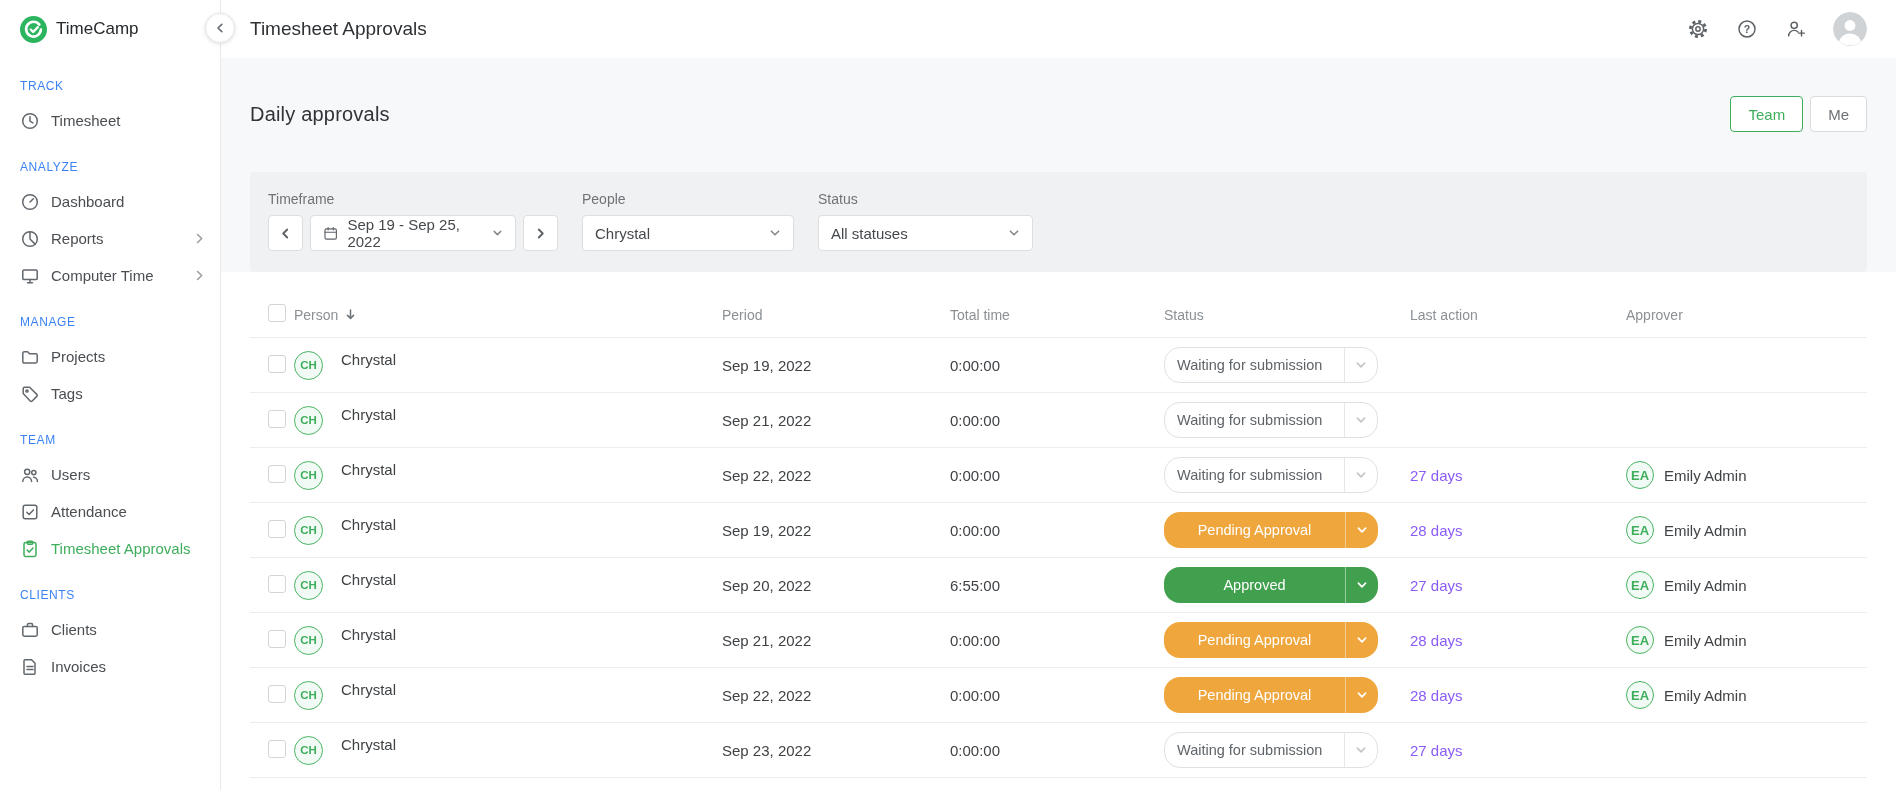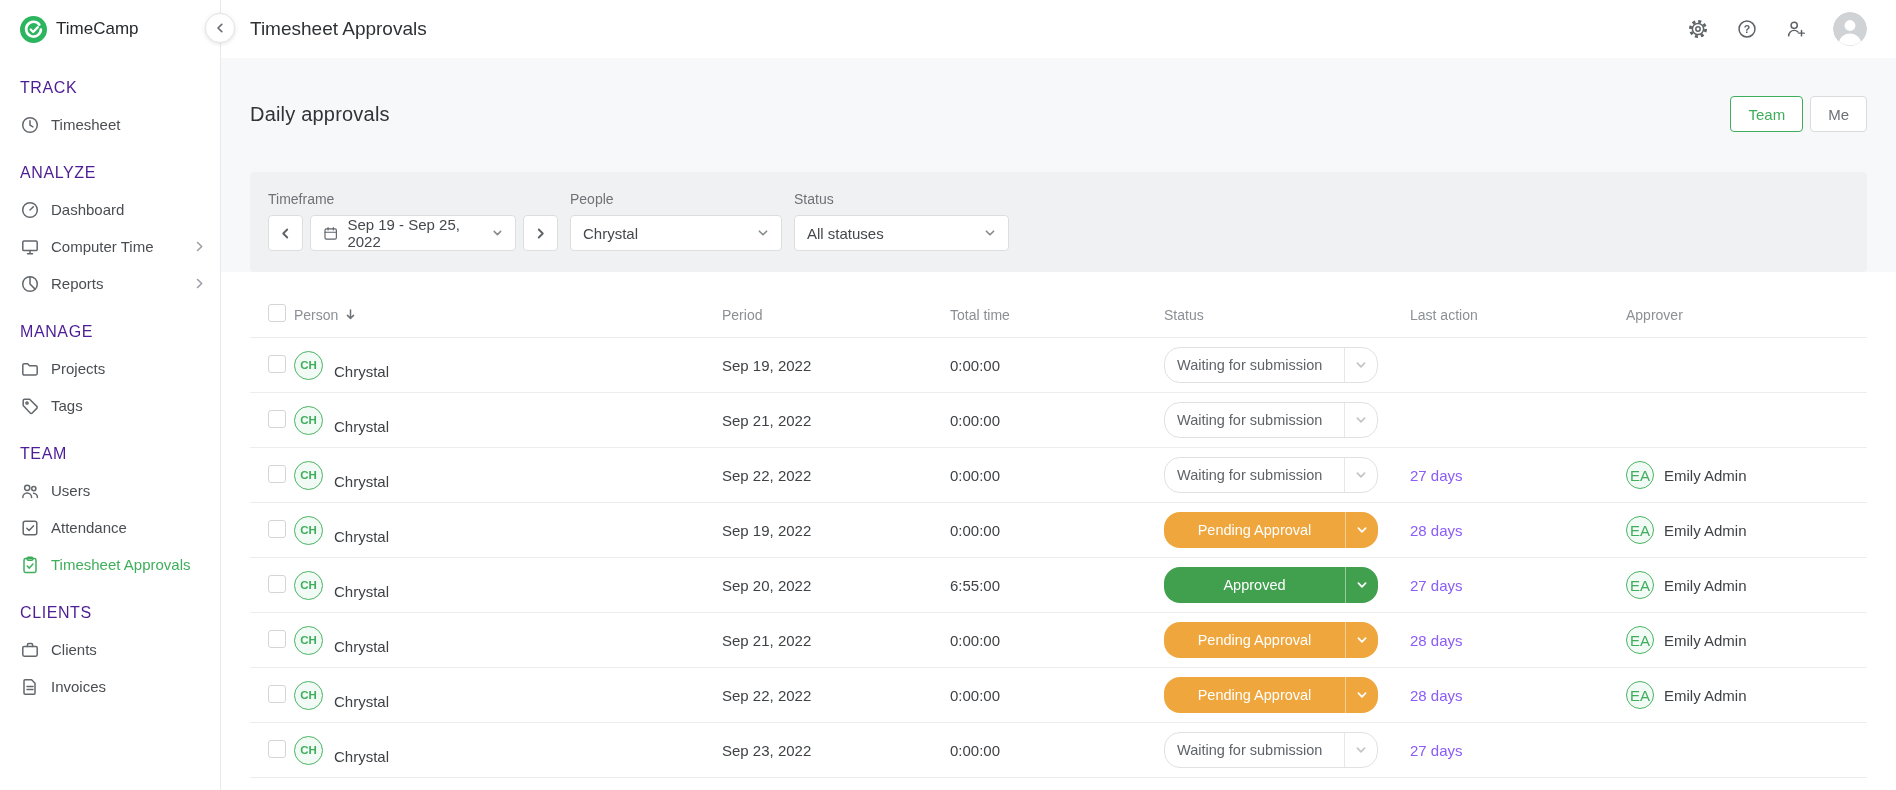--- a/index.html
+++ b/index.html
@@ -10,21 +10,21 @@
   
   .sidebar{width:221px;min-width:221px;background:#fff;border-right:1px solid #e8e9eb;position:relative;z-index:3}
   .logo-row{display:flex;align-items:center;gap:9px;padding:0 20px;height:58px;cursor:pointer}
   .logo-mark{width:27px;height:27px;display:block}
   .logo-mark svg{width:100%;height:100%;display:block}
   .logo-text{font-size:17px;font-weight:400;color:#26292c}
   .collapse-btn{position:absolute;top:13px;right:-15px;width:30px;height:30px;border-radius:50%;background:#fff;
     border:1px solid #e4e5e7;box-shadow:0 1px 4px rgba(0,0,0,.12);display:flex;align-items:center;justify-content:center;
     color:#6c7075;cursor:pointer}
   .collapse-btn svg{width:12px;height:12px}
-  .nav-label{font-size:16px;letter-spacing:.6px;color:#4c1d95;padding:21px 20px 9px}
+  .nav-label{font-size:12px;letter-spacing:.6px;color:#3b82f6;padding:21px 20px 9px}
   .nav-item{display:flex;align-items:center;gap:11px;height:37px;padding:0 14px 0 20px;color:#4a4e52;font-size:15px;cursor:pointer}
   .nav-item.active{color:#3fae5c}
   .nav-icon{width:20px;height:20px;flex:none;color:#63686d;display:flex}
   .nav-item.active .nav-icon{color:#3fae5c}
   .nav-icon svg,.stroke-ic svg{width:100%;height:100%;fill:none;stroke:currentColor;stroke-width:1.5;stroke-linecap:round;stroke-linejoin:round}
   .nav-chevron{margin-left:auto;width:13px;height:13px;color:#9b9fa4;display:flex}
   .nav-chevron svg{width:100%;height:100%;fill:none;stroke:currentColor;stroke-width:1.5;stroke-linecap:round;stroke-linejoin:round}
 
   
   .main{flex:1;display:flex;flex-direction:column;min-width:0}
@@ -37,21 +37,21 @@
   .avatar-btn svg{width:100%;height:100%;display:block}
 
   
   .gray-area{background:#f7f8f9;padding:38px 29px 0;flex:none}
   .page-head{display:flex;align-items:center;justify-content:space-between}
   .page-heading{font-size:20px;font-weight:400;color:#303337;letter-spacing:.2px}
   .seg{display:flex;gap:7px}
   .seg-btn{height:36px;padding:0 17px;border-radius:4px;border:1px solid #d9dbdd;background:#fff;color:#6d7175;
     font-size:15px;font-family:inherit;cursor:pointer}
   .seg-btn.active{border-color:#3fae5c;color:#3fae5c}
-  .filterbar{margin-top:40px;background:#f0f1f2;border-radius:4px;padding:19px 18px 21px;display:flex;gap:12px}
+  .filterbar{margin-top:40px;background:#f0f1f2;border-radius:4px;padding:19px 18px 21px;display:flex;gap:24px}
   .fgroup{display:flex;flex-direction:column;gap:8px}
   .flabel{font-size:14px;color:#6f7378}
   .fcontrols{display:flex;gap:7px}
   .sq-btn{width:35px;height:36px;background:#fff;border:1px solid #dcdee0;border-radius:4px;color:#5e6368;
     display:flex;align-items:center;justify-content:center;cursor:pointer}
   .sq-btn svg{width:13px;height:13px;fill:none;stroke:currentColor;stroke-width:1.7;stroke-linecap:round;stroke-linejoin:round}
   .select{height:36px;background:#fff;border:1px solid #dcdee0;border-radius:4px;display:flex;align-items:center;
     padding:0 12px;font-size:15px;color:#45484c;cursor:pointer;gap:9px}
   .date-select{width:206px}
   .people-select{width:212px;justify-content:space-between}
@@ -63,37 +63,37 @@
 
   
   .table-area{flex:1;background:#fff;padding:20px 29px 0;min-height:0}
   .trow{display:grid;grid-template-columns:26px 428px 228px 214px 246px 216px 1fr;align-items:center;padding:0 18px}
   .thead{height:46px;font-size:14px;color:#8b9095;border-bottom:1px solid #ededef}
   .th{display:flex;align-items:center;gap:6px;cursor:pointer}
   .sorticon{width:13px;height:13px;color:#6f7478;display:flex}
   .sorticon svg{width:100%;height:100%;fill:none;stroke:currentColor;stroke-width:1.4;stroke-linecap:round;stroke-linejoin:round}
   .tbody .trow{height:55px;border-bottom:1px solid #ededef;font-size:15px;color:#3f4245}
   .cb{width:18px;height:18px;border:1.5px solid #d3d5d8;border-radius:3px;background:#fff;cursor:pointer;display:inline-block}
-  .person-cell{display:flex;align-items:flex-end;gap:11px}
+  .person-cell{display:flex;align-items:flex-start;gap:18px}
   .pavatar{width:29px;height:29px;border-radius:50%;border:1.5px solid #49b463;color:#3fae5c;background:#f1faf4;
     display:flex;align-items:center;justify-content:center;font-size:11.5px;font-weight:700;flex:none}
   .srow{width:214px;height:36px;border-radius:16px;display:flex;align-items:stretch;cursor:pointer;font-size:14.5px;overflow:hidden}
   .srow .txt{flex:1;display:flex;align-items:center;padding:0 12px;white-space:nowrap}
   .srow .caret{width:33px;display:flex;align-items:center;justify-content:center}
   .srow .caret svg{width:12px;height:12px;fill:none;stroke:currentColor;stroke-width:1.7;stroke-linecap:round;stroke-linejoin:round}
   .srow.waiting{background:#fff;border:1px solid #dfe1e3;color:#5f6469}
   .srow.waiting .caret{border-left:1px solid #e6e7e9;color:#c3c6c9}
   .srow.pending{background:#efa63d;color:#fff}
   .srow.approved{background:#41a04e;color:#fff}
   .srow.pending .caret,.srow.approved .caret{border-left:1px solid rgba(255,255,255,.45);color:#fff}
   .srow.pending .txt,.srow.approved .txt{justify-content:center;font-weight:500}
   .daylink{color:#8b5cf6;font-weight:500;cursor:pointer}
   .approver-cell{display:flex;align-items:center;gap:10px}
   .aavatar{width:28px;height:28px;border-radius:50%;border:1.5px solid #49b463;color:#3fae5c;background:#f1faf4;
-    display:flex;align-items:center;justify-content:center;font-size:15px;font-weight:400;flex:none}
+    display:flex;align-items:center;justify-content:center;font-size:13px;font-weight:700;flex:none}
 </style>
 </head>
 <body>
 
 <div class="app">
 
   <aside class="sidebar">
     <div class="logo-row">
       <span class="logo-mark">
         <svg viewBox="0 0 26 26">
@@ -129,39 +129,39 @@
               <svg viewBox="0 0 20 20">
                 <circle cx="10" cy="10" r="7.3"></circle>
                 <path d="M10 10l3.3-3.3"></path>
               </svg>
             </span>
             <span class="nav-text">Dashboard</span>
           </div>
           <div class="nav-item">
             <span class="nav-icon">
               <svg viewBox="0 0 20 20">
-                <rect x="2.8" y="4" width="14.4" height="9.6" rx="1.2"></rect>
-                <path d="M7.5 16.8h5M10 13.6v3.2"></path>
-              </svg>
-            </span>
-            <span class="nav-text">Computer Time</span>
+                <circle cx="10" cy="10" r="7.3"></circle>
+                <path d="M10 10V2.7M10 10l5.1 5.1"></path>
+              </svg>
+            </span>
+            <span class="nav-text">Reports</span>
             <span class="nav-chevron">
               <svg viewBox="0 0 12 12">
                 <path d="M4.2 2.3L8 6 4.2 9.7"></path>
               </svg>
             </span>
           </div>
           <div class="nav-item">
             <span class="nav-icon">
               <svg viewBox="0 0 20 20">
-                <circle cx="10" cy="10" r="7.3"></circle>
-                <path d="M10 10V2.7M10 10l5.1 5.1"></path>
-              </svg>
-            </span>
-            <span class="nav-text">Reports</span>
+                <rect x="2.8" y="4" width="14.4" height="9.6" rx="1.2"></rect>
+                <path d="M7.5 16.8h5M10 13.6v3.2"></path>
+              </svg>
+            </span>
+            <span class="nav-text">Computer Time</span>
             <span class="nav-chevron">
               <svg viewBox="0 0 12 12">
                 <path d="M4.2 2.3L8 6 4.2 9.7"></path>
               </svg>
             </span>
           </div>
         </div>
         <div class="nav-section">
           <div class="nav-label">MANAGE</div>
           <div class="nav-item">

